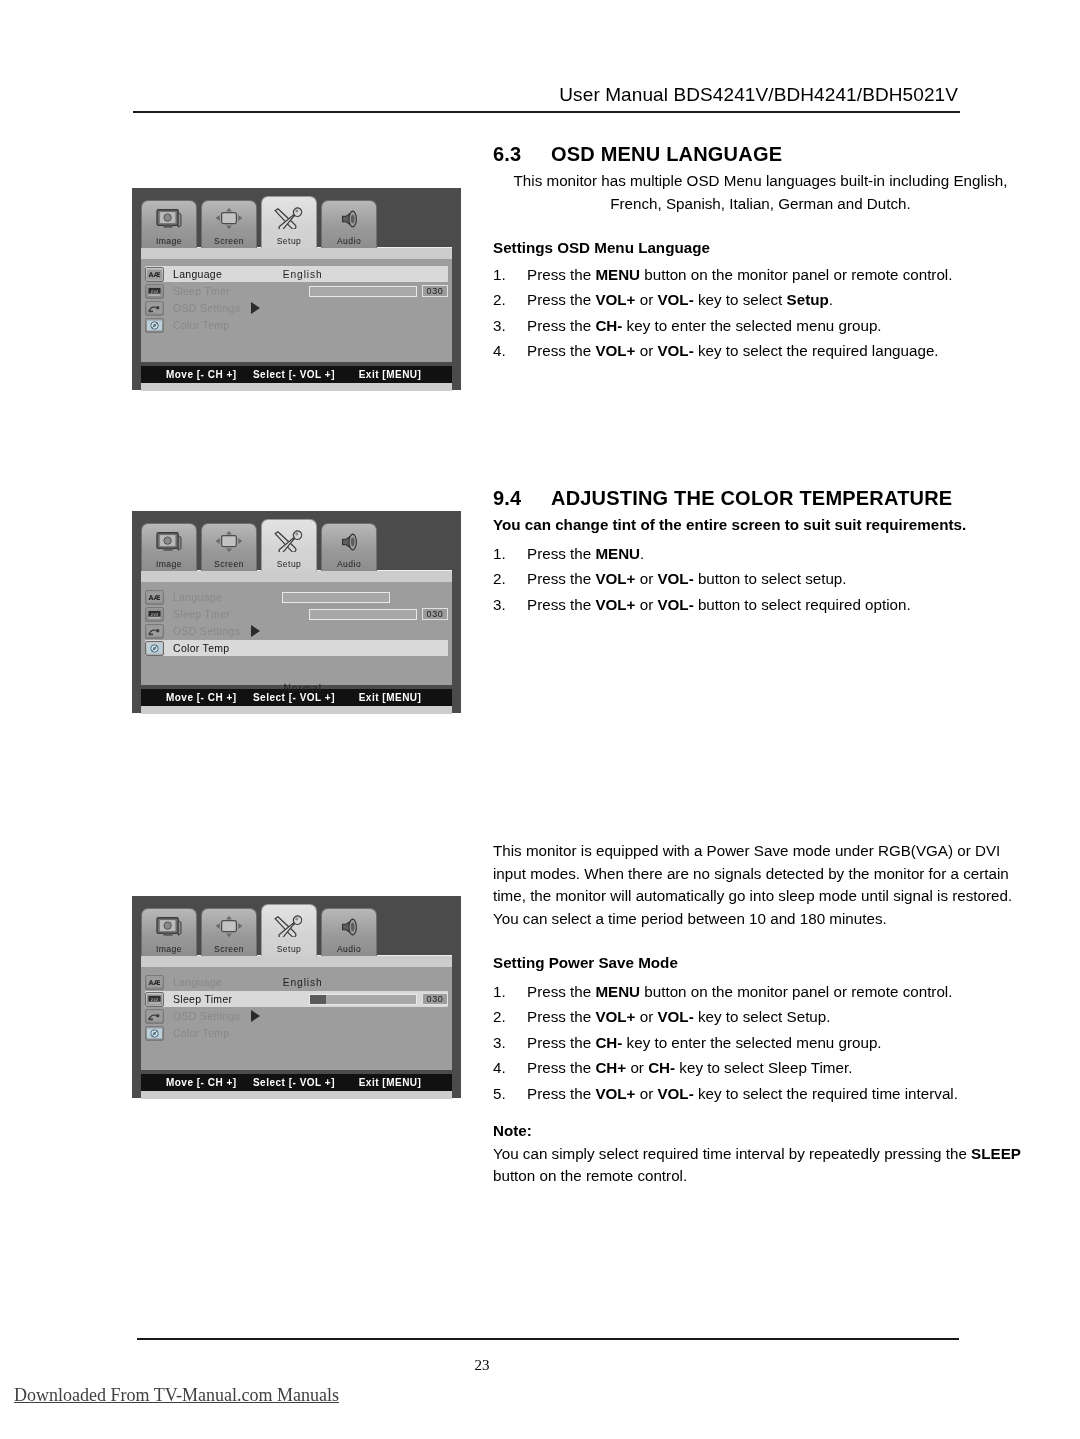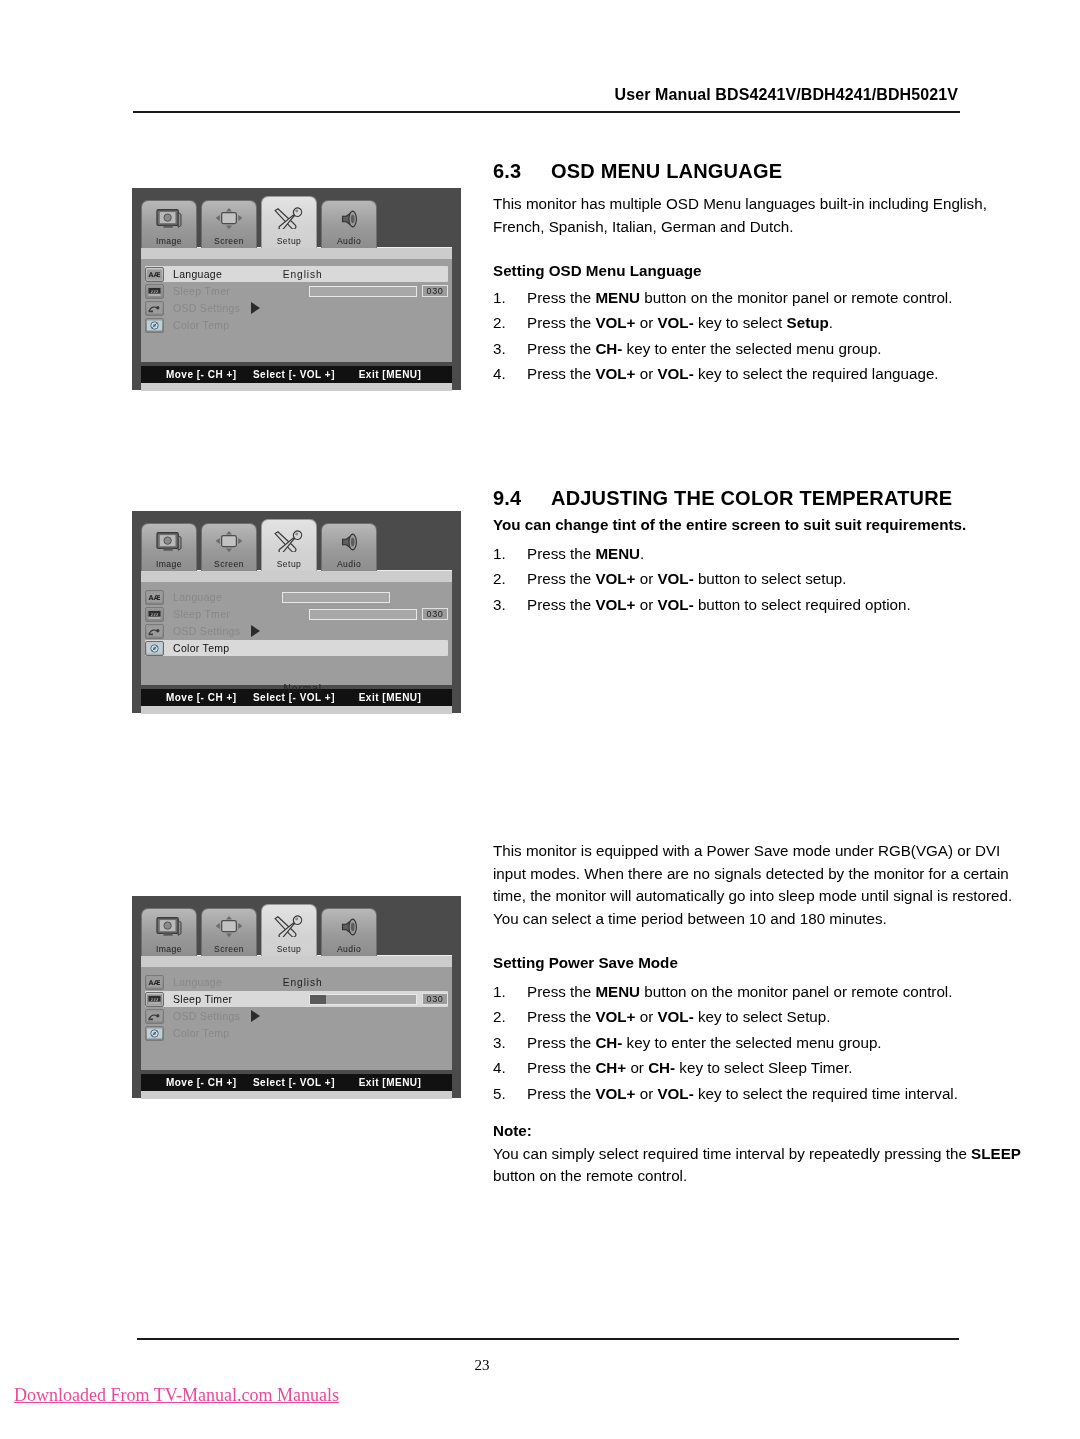--- a/index.html
+++ b/index.html
@@ -18,22 +18,22 @@
 
   
   .page-header {
     position: absolute;
     left: 133px;
     top: 84px;
     width: 827px;
   }
   .page-header .header-title {
     text-align: right;
-    font-size: 16px;
-    font-weight: bold;
+    font-size: 19px;
+    font-weight: normal;
     letter-spacing: 0.1px;
     line-height: 22px;
     padding-right: 2px;
   }
   .page-header .header-rule {
     margin-top: 5px;
     border-top: 2.5px solid #1a1a1a;
   }
 
   
@@ -315,26 +315,26 @@
   }
 </style>
 </head>
 <body>
 
 <div class="page-header">
   <div class="header-title">User Manual BDS4241V/BDH4241/BDH5021V</div>
   <div class="header-rule"></div>
 </div>
 
-<div class="section" style="left:493px; top:160px; width:535px;">
+<div class="section" style="left:493px; top:143px; width:535px;">
   <div class="sec-heading">
     <span class="sec-num">6.3</span><span>OSD MENU LANGUAGE</span>
   </div>
-  <div class="body-text" style="margin-top:10px;">This monitor has multiple OSD Menu languages built-in including English, French, Spanish, Italian, German and Dutch.</div>
-  <div class="sub-heading" style="margin-top:22px;">Setting OSD Menu Language</div>
+  <div class="body-text" style="margin-top:4px;text-align:center;">This monitor has multiple OSD Menu languages built-in including English, French, Spanish, Italian, German and Dutch.</div>
+  <div class="sub-heading" style="margin-top:22px;">Settings OSD Menu Language</div>
   <ol class="steps" style="margin-top:2px;">
       <li><span class="num">1.</span><span>Press the <b>MENU</b> button on the monitor panel or remote control.</span></li>
       <li><span class="num">2.</span><span>Press the <b>VOL+</b> or <b>VOL-</b> key to select <b>Setup</b>.</span></li>
       <li><span class="num">3.</span><span>Press the <b>CH-</b> key to enter the selected menu group.</span></li>
       <li><span class="num">4.</span><span>Press the <b>VOL+</b> or <b>VOL-</b> key to select the required language.</span></li>
     </ol>
 </div>
 
 <div class="section" style="left:493px; top:487px; width:535px;">
   <div class="sec-heading">
@@ -715,13 +715,13 @@
         <span class="fgrp" style="position: absolute; left: 8%;">Move [- CH +]</span>
         <span class="fgrp" style="position: absolute; left: 36%;">Select [- VOL +]</span>
         <span class="fgrp" style="position: absolute; left: 70%;">Exit [MENU]</span>
       </div>
       <div class="osd-bottom-strip"></div>
     </div>
   </div>
 
 <div class="page-footer-rule"></div>
 <div class="page-number">23</div>
-<a class="download-link" href="#" style="color: #ec4899;">Downloaded From TV-Manual.com Manuals</a>
+<a class="download-link" href="#" style="color: #404040;">Downloaded From TV-Manual.com Manuals</a>
 
 </body></html>

